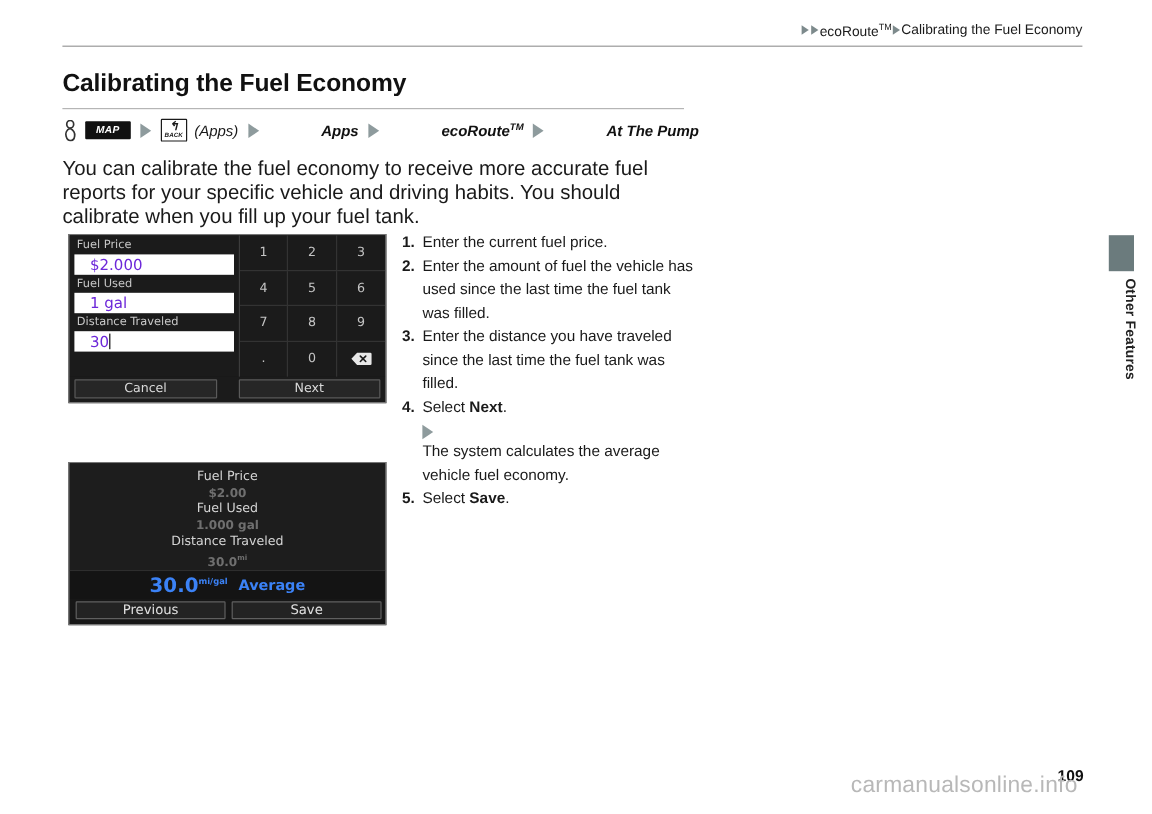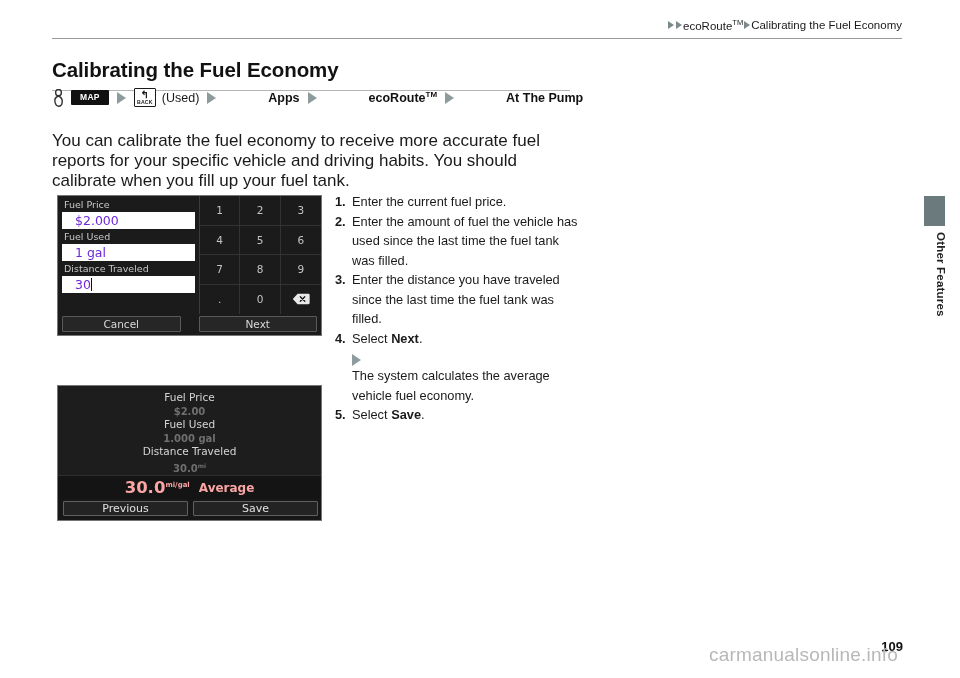--- a/index.html
+++ b/index.html
@@ -72,27 +72,28 @@
     top: 90px;
     left: 52px;
     width: 518px;
     height: 1px;
     background: #b5b5b5;
   }
 
   
   .navpath {
     position: absolute;
-    top: 88px;
+    top: 99px;
     left: 52px;
     display: flex;
     align-items: center;
     gap: 6px;
     font-size: 12.5px;
     white-space: nowrap;
+    font-style: italic;
   }
   .hand-icon { width: 13px; height: 18px; display: block; }
   .map-btn {
     background: #111111;
     color: #ffffff;
     font-size: 8.5px;
     font-weight: bold;
     letter-spacing: 0.3px;
     padding: 3px 9px 3px 9px;
     border-radius: 1px;
@@ -272,21 +273,21 @@
     font-weight: bold;
   }
   .d2-val sup { font-size: 6px; vertical-align: super; }
   .d2-avg {
     height: 30px;
     display: flex;
     align-items: center;
     justify-content: center;
     gap: 9px;
     background: #141414;
-    color: #fca5a5;
+    color: #3b82f6;
   }
   .d2-avg-num { font-size: 16.5px; font-weight: bold; }
   .d2-avg-num sup { font-size: 7px; vertical-align: super; font-weight: bold; }
   .d2-avg-word { font-size: 12px; font-weight: bold; }
   .d2-footer {
     display: flex;
     height: 22px;
     gap: 5px;
     padding: 2px 3px 4px 5px;
     box-sizing: border-box;
@@ -404,21 +405,21 @@
   <svg class="hand-icon" viewBox="0 0 13 18">
     <ellipse cx="6.5" cy="3.6" rx="2.9" ry="3.2" fill="none" stroke="#333" stroke-width="1.4"></ellipse>
     <path d="M6.5 7 C3.2 8.2 2.4 11.2 3.1 13.6 C3.8 16.1 5.4 17.2 6.6 17.2 C8.2 17.2 9.9 15.8 10.2 13.4 C10.5 10.8 9.4 8.3 6.5 7 Z" fill="none" stroke="#333" stroke-width="1.4"></path>
   </svg>
   <span class="map-btn">MAP</span>
   <span class="np-arrow"></span>
   <span class="back-btn">
     <span class="arrow">↰</span>
     <span class="lbl">BACK</span>
   </span>
-  <span class="np-plain">(Used)</span>
+  <span class="np-plain">(Apps)</span>
   <span class="np-arrow"></span>
   <span class="np-bold">Apps</span>
   <span class="np-arrow"></span>
   <span class="np-bold"><span>ecoRoute</span><span class="np-tm">TM</span></span>
   <span class="np-arrow"></span>
   <span class="np-bold">At The Pump</span>
 </div>
 
 <div class="body-para">You can calibrate the fuel economy to receive more accurate fuel reports for your specific vehicle and driving habits. You should calibrate when you fill up your fuel tank.</div>
 

